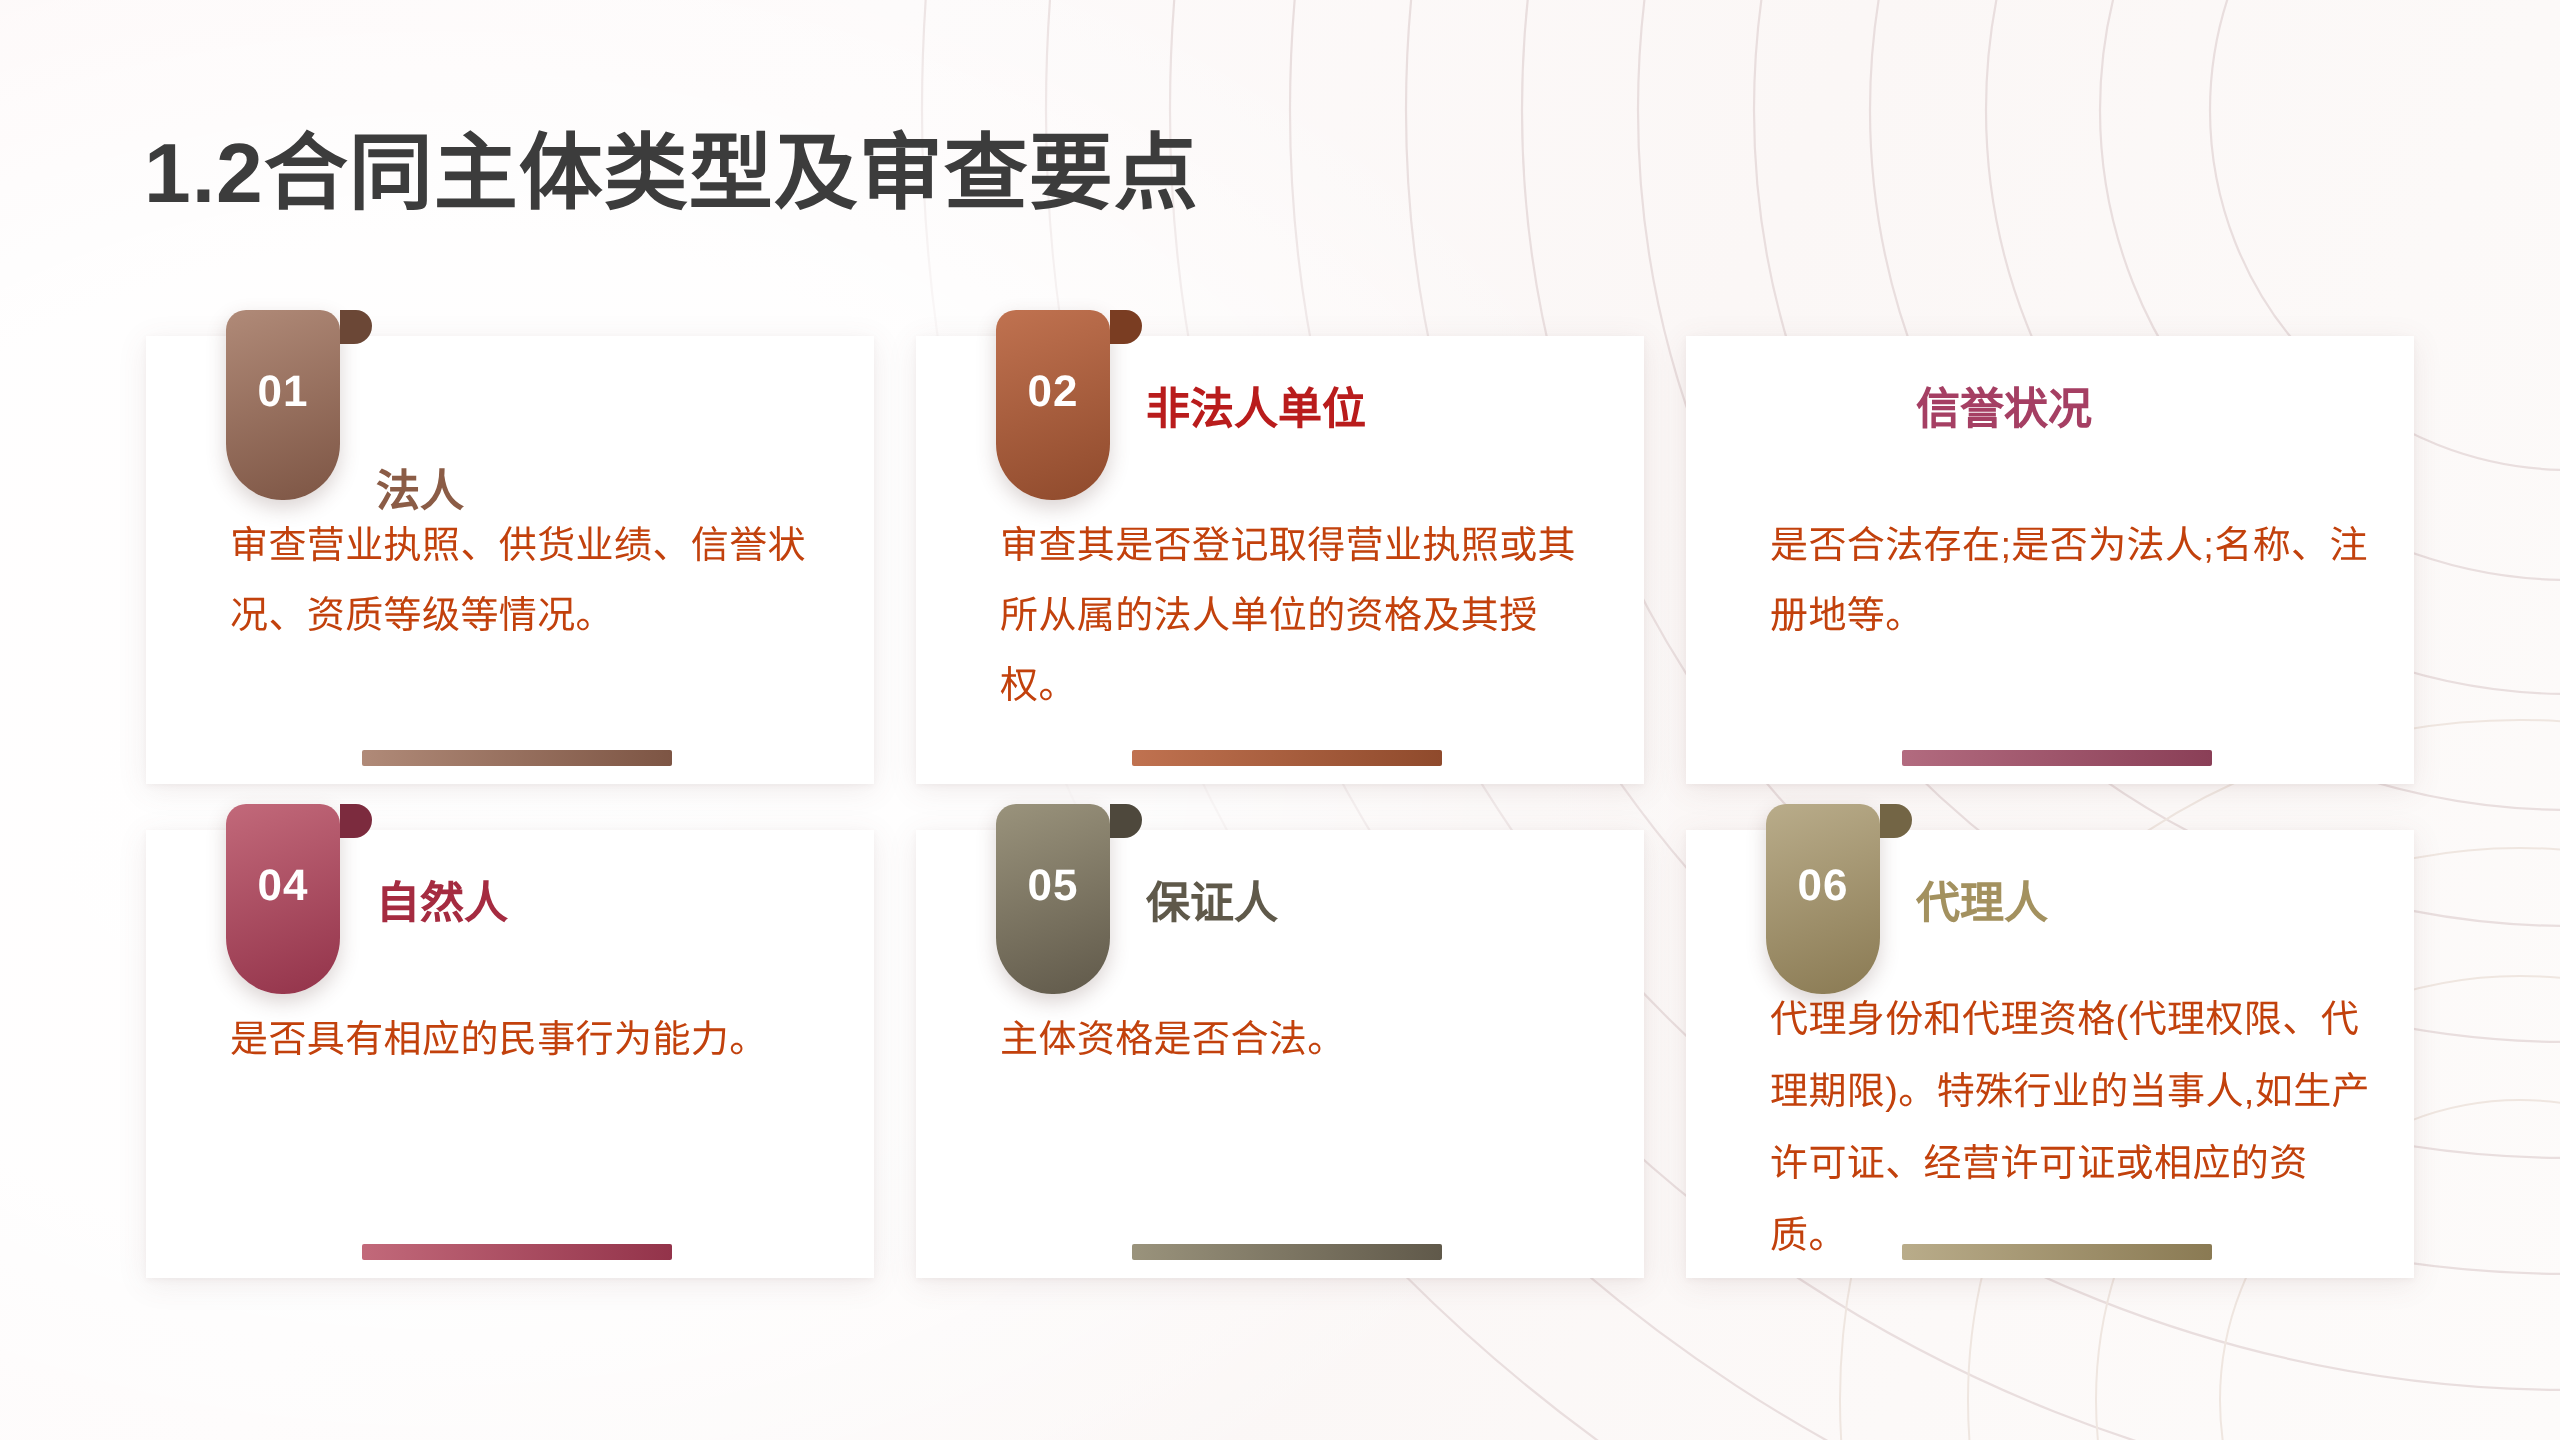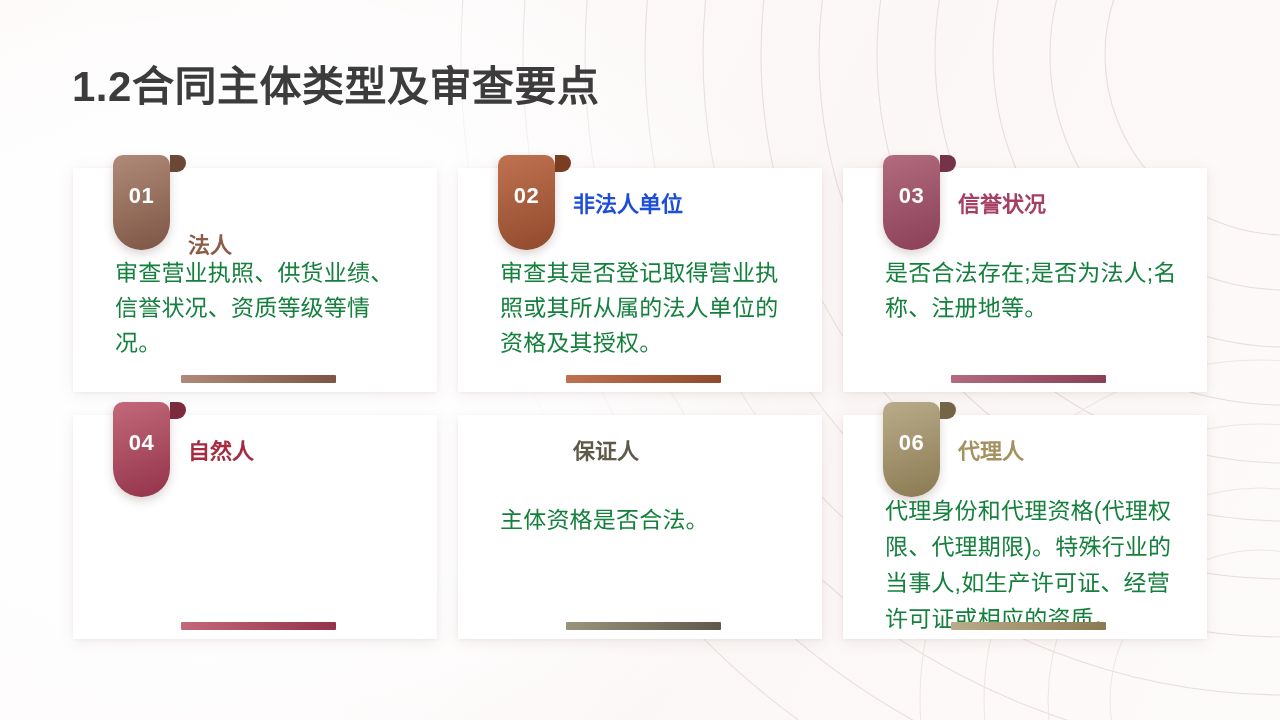--- a/index.html
+++ b/index.html
@@ -125,23 +125,23 @@
     font-weight: 700;
     white-space: nowrap;
     z-index: 2;
   }
 
   .card-body {
     position: absolute;
     left: 42px;
     right: 22px;
     top: 88px;
-    font-size: 23px;
+    font-size: 19px;
     line-height: 35px;
-    color: #15803d;
+    color: #c2410c;
     letter-spacing: 0.2px;
   }
   .card-body.dense {
     top: 78px;
     line-height: 36px;
   }
 
   .underbar {
     position: absolute;
     left: 108px;
@@ -193,45 +193,46 @@
       <div class="card-title" style="color: rgb(139, 92, 70); margin-top: 41px;">法人</div>
       <div class="card-body">审查营业执照、供货业绩、信誉状况、资质等级等情况。</div>
       <div class="underbar" style="background: linear-gradient(90deg, rgb(176, 138, 120) 0%, rgb(125, 85, 68) 100%);"></div>
     </div>
 
     <div class="card">
       <div class="badge" style="background: linear-gradient(160deg, rgb(192, 114, 80) 0%, rgb(143, 74, 44) 100%); text-decoration: underline;">
         <span class="fold" style="background: rgb(122, 61, 34);"></span>
         <span class="num">02</span>
       </div>
-      <div class="card-title" style="color: #1d4ed8;">非法人单位</div>
+      <div class="card-title" style="color: #b91c1c;">非法人单位</div>
       <div class="card-body">审查其是否登记取得营业执照或其所从属的法人单位的资格及其授权。</div>
       <div class="underbar" style="background: linear-gradient(90deg, rgb(192, 114, 80) 0%, rgb(143, 74, 44) 100%);"></div>
     </div>
 
     <div class="card">
-      <div class="badge" style="background: linear-gradient(160deg, rgb(178, 107, 127) 0%, rgb(138, 63, 87) 100%);">
-        <span class="fold" style="background: rgb(117, 51, 74);"></span>
-        <span class="num">03</span>
-      </div>
       <div class="card-title" style="color: rgb(165, 63, 99);">信誉状况</div>
       <div class="card-body">是否合法存在;是否为法人;名称、注册地等。</div>
       <div class="underbar" style="background: linear-gradient(90deg, rgb(178, 107, 127) 0%, rgb(138, 63, 87) 100%);"></div>
     </div>
 
     <div class="card">
       <div class="badge" style="background: linear-gradient(160deg, rgb(194, 105, 122) 0%, rgb(147, 51, 74) 100%);">
         <span class="fold" style="background: rgb(124, 43, 62);"></span>
         <span class="num">04</span>
       </div>
       <div class="card-title" style="color: rgb(165, 43, 64);">自然人</div>
+      <div class="card-body">是否具有相应的民事行为能力。</div>
       <div class="underbar" style="background: linear-gradient(90deg, rgb(194, 105, 122) 0%, rgb(147, 51, 74) 100%);"></div>
     </div>
 
     <div class="card">
+      <div class="badge" style="background: linear-gradient(160deg, rgb(154, 147, 124) 0%, rgb(96, 89, 74) 100%);">
+        <span class="fold" style="background: rgb(78, 72, 60);"></span>
+        <span class="num">05</span>
+      </div>
       <div class="card-title" style="color: rgb(95, 89, 74);">保证人</div>
       <div class="card-body">主体资格是否合法。</div>
       <div class="underbar" style="background: linear-gradient(90deg, rgb(154, 147, 124) 0%, rgb(96, 89, 74) 100%);"></div>
     </div>
 
     <div class="card">
       <div class="badge" style="background: linear-gradient(160deg, rgb(185, 172, 138) 0%, rgb(138, 122, 83) 100%);">
         <span class="fold" style="background: rgb(115, 101, 69);"></span>
         <span class="num">06</span>
       </div>

